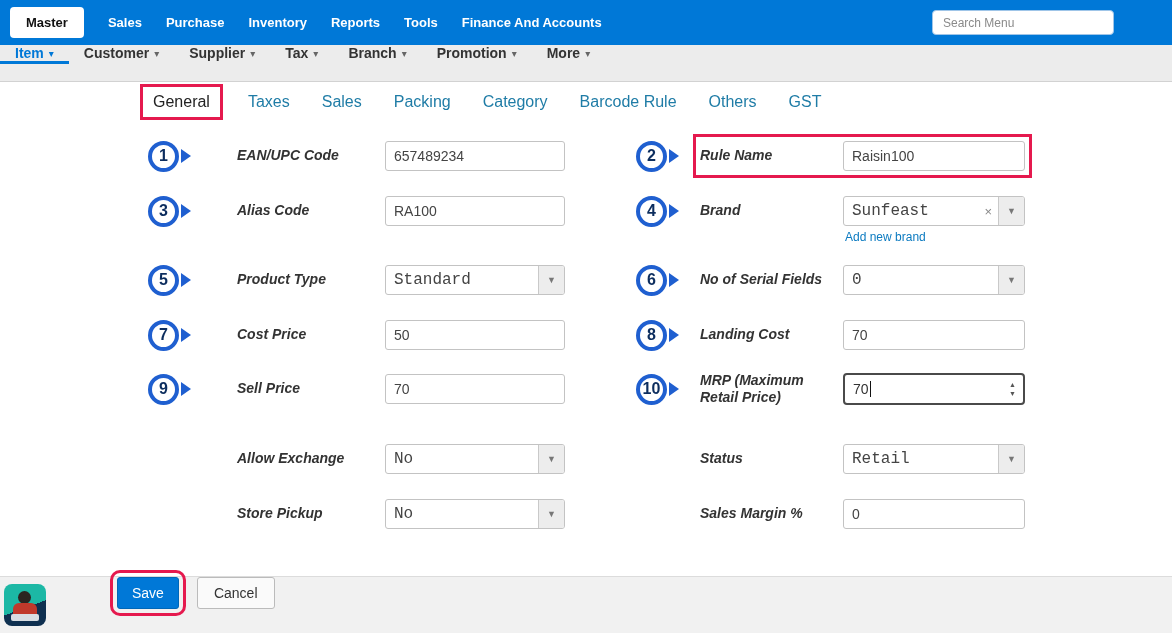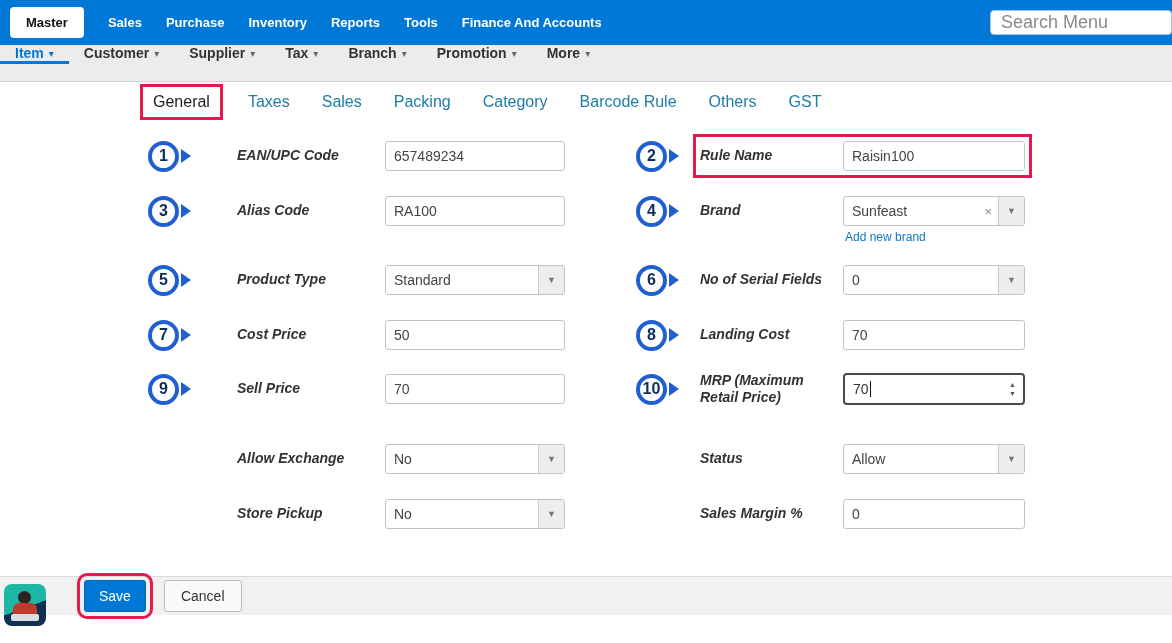--- a/index.html
+++ b/index.html
@@ -12,22 +12,22 @@
   body{
     width:1172px;height:643px;margin:0;position:relative;overflow:hidden;
     font-family:"Liberation Sans","DejaVu Sans",sans-serif;background:#fff;
   }
   
   .topnav{height:45px;background:var(--nav-blue);display:flex;align-items:center;
     padding:0 0 0 10px;gap:24px;}
   .nav-pill{background:#fff;color:#111;border-radius:4px;padding:8px 16px;
     font-weight:bold;font-size:13px;cursor:pointer;}
   .nav-link{color:#fff;font-weight:bold;font-size:13px;cursor:pointer;white-space:nowrap;}
-  .search-input{margin-left:auto;width:182px;height:25px;border:1px solid #9fc5e8;
-    border-radius:4px;padding:0 10px;font-size:18px;color:#555;}
+  .search-input{margin-left:auto;margin-right:58px;width:182px;height:25px;border:1px solid #9fc5e8;
+    border-radius:4px;padding:0 10px;font-size:12px;color:#555;}
   .search-input::placeholder{color:#8a8a8a;}
   
   .menubar{height:37px;background:#ececec;border-bottom:1px solid #d2d2d2;
     display:flex;align-items:flex-start;}
   .mb-item{display:flex;align-items:center;padding:0 15px;font-size:14px;color:#333;
     font-weight:bold;border-bottom:3px solid transparent;cursor:pointer;white-space:nowrap;}
   .mb-item.active{color:var(--nav-blue);border-bottom-color:var(--nav-blue);}
   .mb-caret{font-size:10px;margin-left:5px;color:#666;}
   .mb-item.active .mb-caret{color:var(--nav-blue);}
   
@@ -48,34 +48,34 @@
   .badge-circle{width:31px;height:31px;border:4px solid #1f5fd0;border-radius:50%;background:#fff;
     color:#0c2d5e;font-weight:bold;font-size:16px;display:flex;align-items:center;justify-content:center;}
   .badge-arrow{width:0;height:0;border-top:7px solid transparent;border-bottom:7px solid transparent;
     border-left:10px solid #1f5fd0;margin-left:2px;}
   .text-input{width:180px;height:30px;border:1px solid var(--border-gray);border-radius:3px;
     padding:0 8px;font-size:14px;color:#444;background:#fff;}
   .half.right .text-input{width:182px;}
   .select{width:180px;height:30px;border:1px solid var(--border-gray);border-radius:3px;
     display:flex;align-items:stretch;background:#fff;overflow:hidden;cursor:pointer;}
   .half.right .select{width:182px;}
-  .select-text{flex:1;display:flex;align-items:center;padding:0 8px;font-size:14px;color:#444;}
+  .select-text{flex:1;display:flex;align-items:center;padding:0 8px;font-size:16px;color:#444;font-family:Liberation Mono, monospace;}
   .select-btn{width:26px;background:#ededed;border-left:1px solid #c9c9c9;display:flex;
     align-items:center;justify-content:center;color:#777;font-size:9px;cursor:pointer;flex:none;}
   .clear-x{display:flex;align-items:center;padding:0 6px;color:#888;font-size:13px;cursor:pointer;}
   .add-link{position:absolute;top:34px;left:2px;font-size:12px;color:#0b7ac0;cursor:pointer;text-decoration:none;}
   .num-input{display:flex;align-items:center;width:182px;height:32px;border:2px solid #4a4a4a;
     border-radius:4px;padding:0 4px 0 8px;font-size:14px;color:#333;background:#fff;}
   .caret{width:1px;height:16px;background:#111;margin-left:1px;}
   .spinner{margin-left:auto;display:flex;flex-direction:column;color:#555;font-size:7px;line-height:1;}
   .spin{cursor:pointer;text-align:center;padding:1px 3px;}
   .annot-wrap{display:flex;align-items:center;outline:3px solid var(--red);outline-offset:4px;}
   
-  .footer{position:absolute;left:0;right:0;top:576px;height:39px;background:#f1f1f1;
-    border-top:1px solid #dcdcdc;display:flex;align-items:center;padding-left:84px;}
+  .footer{position:absolute;left:0;right:0;top:576px;height:57px;background:#f1f1f1;
+    border-top:1px solid #dcdcdc;display:flex;align-items:flex-start;padding-left:117px;}
   .btn-save{background:var(--nav-blue);color:#fff;border:1px solid #0067b8;border-radius:3px;
     padding:7px 14px;font-size:14px;cursor:pointer;outline:3px solid var(--red);outline-offset:4px;
     font-family:inherit;}
   .btn-cancel{background:#fafafa;color:#333;border:1px solid #bbb;border-radius:3px;
     padding:7px 16px;font-size:14px;margin-left:18px;cursor:pointer;font-family:inherit;}
   
   .avatar{position:absolute;left:4px;top:584px;width:42px;height:42px;border-radius:8px;
     background:linear-gradient(160deg,#1cb8a5 55%,#0f3050 55%);overflow:hidden;cursor:pointer;}
   .av-head{position:absolute;top:7px;left:14px;width:13px;height:13px;border-radius:50%;background:#2b2420;}
   .av-body{position:absolute;top:19px;left:9px;width:24px;height:12px;border-radius:6px 6px 0 0;background:#c0392b;}
@@ -291,21 +291,21 @@
               <span>▼</span>
             </span>
         </div>
       </div>
     </div>
     <div class="half right">
       <div class="badge-cell"></div>
       <div class="field-label">Status</div>
       <div class="control-cell">
         <div class="select">
-          <span class="select-text">Allow</span>
+          <span class="select-text">Retail</span>
           <span class="select-btn">
               <span>▼</span>
             </span>
         </div>
       </div>
     </div>
   </div>
 
   <div class="form-row">
     <div class="half left">

